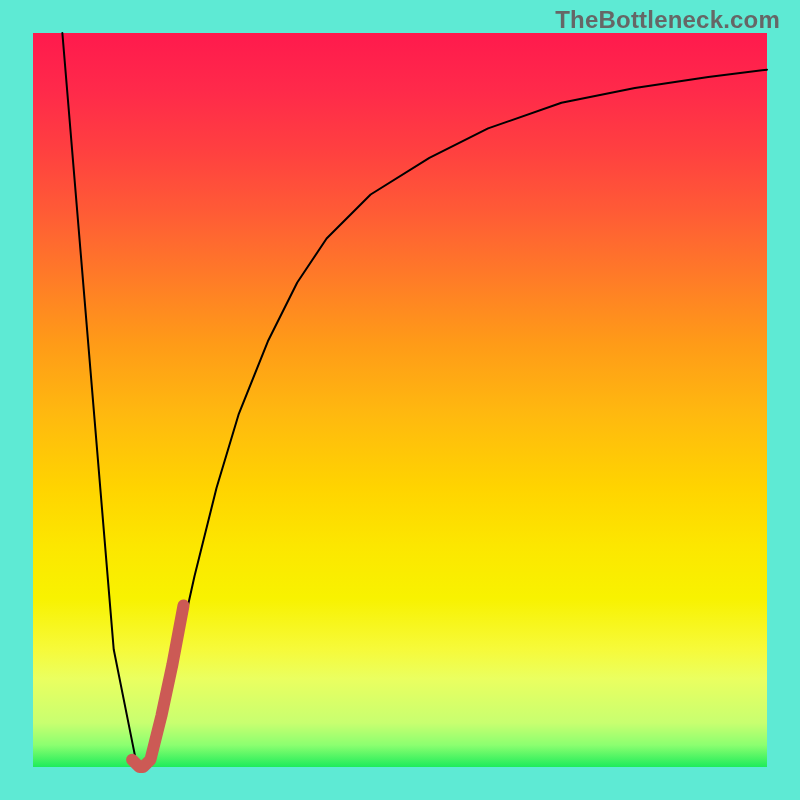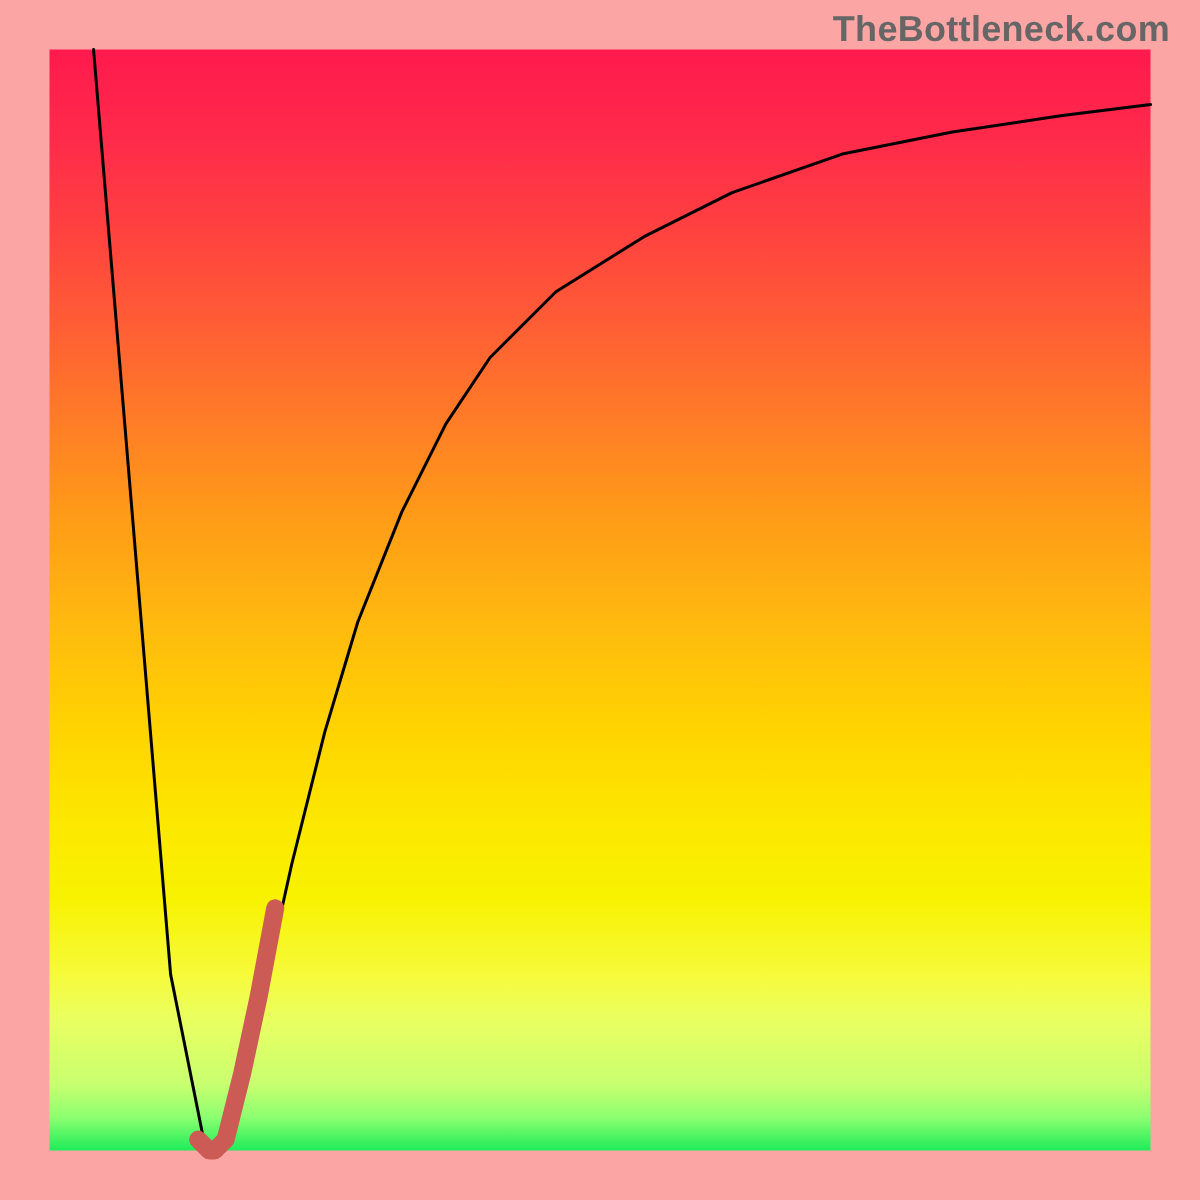--- a/index.html
+++ b/index.html
@@ -9,21 +9,21 @@
     height: 800px;
     overflow: hidden;
     background: #000;
   }
   .frame {
     position: absolute;
     left: 0;
     top: 0;
     width: 800px;
     height: 800px;
-    background: #fca5a5;
+    background: #5eead4;
   }
   .plot-area {
     position: absolute;
     left: 33px;
     top: 33px;
     width: 734px;
     height: 734px;
     
     background: linear-gradient(to bottom,
       #ff1a4d 0%,

